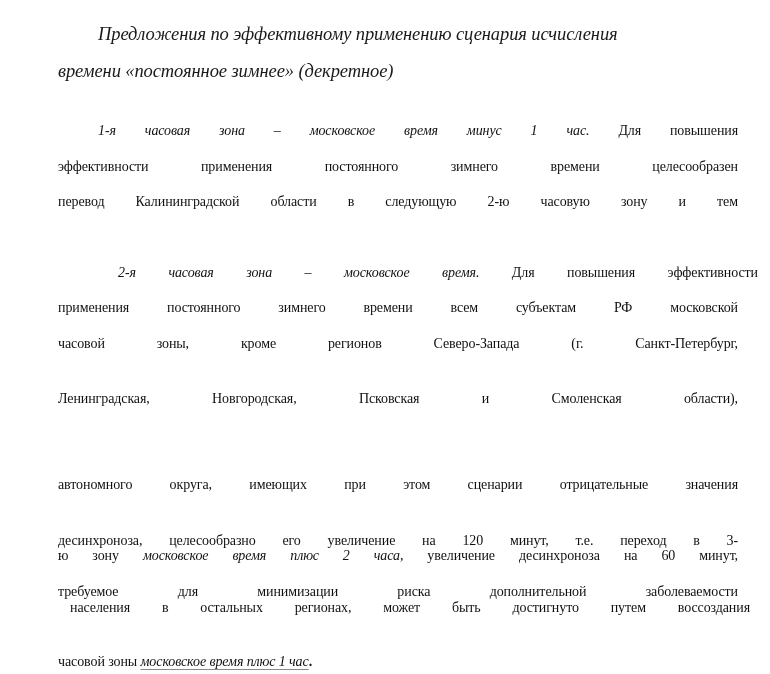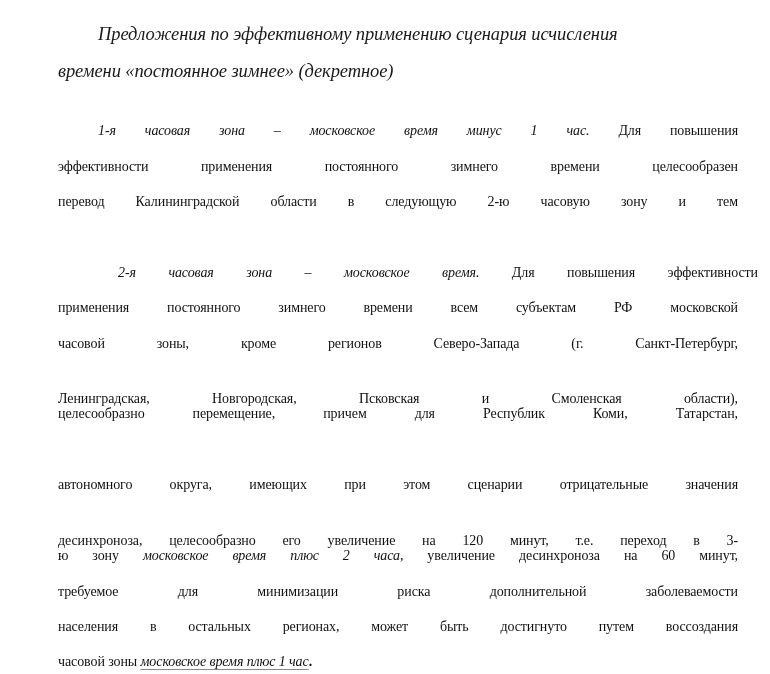--- a/index.html
+++ b/index.html
@@ -84,35 +84,32 @@
   </div>
   <div class="line justify" style="top:296px;">
     <span>применения постоянного зимнего времени всем субъектам РФ московской</span>
   </div>
   <div class="line justify" style="top:332px;">
     <span>часовой зоны, кроме регионов Северо-Запада (г. Санкт-Петербург,</span>
   </div>
   <div class="line justify" style="top:367px;margin-top:20px;">
     <span>Ленинградская, Новгородская, Псковская и Смоленская области),</span>
   </div>
-  <div class="line justify" style="top:402px;">
-    <span>целесообразно перемещение, причем для Республик Коми, Татарстан,</span>
-  </div>
   <div class="line justify" style="top:473px;">
     <span>автономного округа, имеющих при этом сценарии отрицательные значения</span>
   </div>
   <div class="line justify" style="top:529px;">
     <span>десинхроноза, целесообразно его увеличение на 120 минут, т.е. переход в  3-</span>
   </div>
   <div class="line justify" style="top:544px;">
     <span>ю зону </span><span class="it">московское время плюс 2 часа</span><span>, увеличение десинхроноза на 60 минут,</span>
   </div>
   <div class="line justify" style="top:580px;">
     <span>требуемое для минимизации риска дополнительной заболеваемости</span>
   </div>
-  <div class="line justify" style="top:615px;">
+  <div class="line justify" style="top:596px;margin-left:12px;">
     <span>населения в остальных регионах, может быть достигнуто путем воссоздания</span>
   </div>
   <div class="line" style="top:650px;">
     <span>часовой зоны </span><span class="it ul">московское время плюс 1 час</span><span class="bold-dot">.</span>
   </div>
 
 </div>
 
 </body></html>

